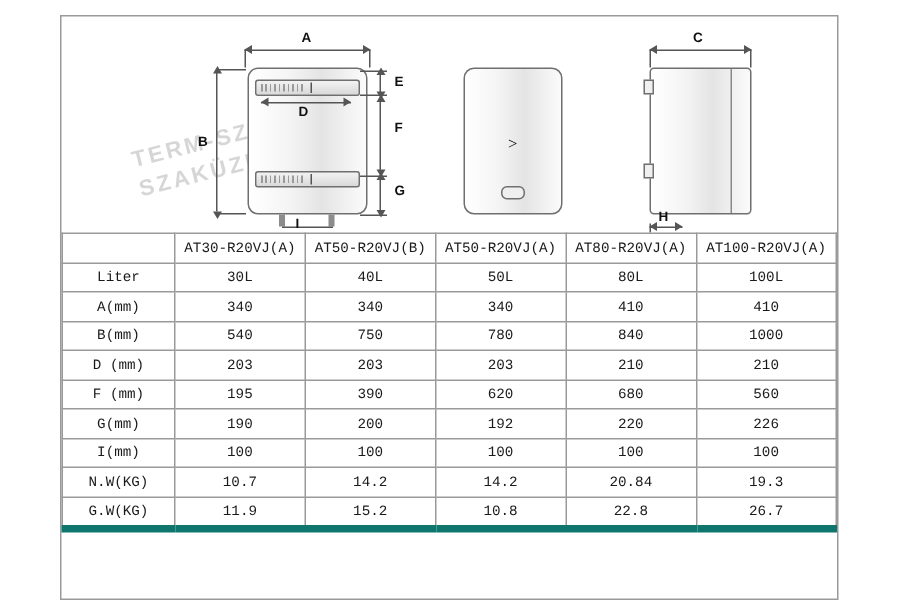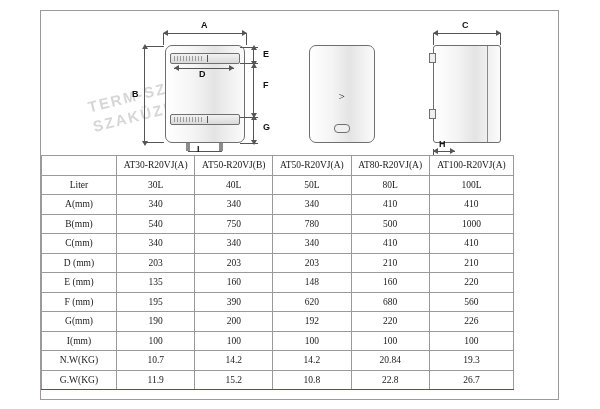--- a/index.html
+++ b/index.html
@@ -105,41 +105,41 @@
   }
   .arrow-l { border-top: 3px solid transparent; border-bottom: 3px solid transparent; border-right: 5px solid #555; }
   .arrow-r { border-top: 3px solid transparent; border-bottom: 3px solid transparent; border-left: 5px solid #555; }
   .arrow-u { border-left: 3px solid transparent; border-right: 3px solid transparent; border-bottom: 5px solid #555; }
   .arrow-d { border-left: 3px solid transparent; border-right: 3px solid transparent; border-top: 5px solid #555; }
   
   table.spec {
     position: absolute;
     left: 41px;
     top: 155px;
-    width: 473px;
+    width: 517px;
     border-collapse: collapse;
     font-size: 9.5px;
-    font-family: Liberation Serif, serif;
+    font-family: Liberation Mono, monospace;
   }
   table.spec td {
     border: 1px solid #9a9a9a;
     height: 18.5px;
     text-align: center;
     vertical-align: middle;
     padding: 0;
     color: #1a1a1a;
   }
   table.spec td.first {
     width: 74px;
   }
   table.spec td.hdr {
     font-size: 9.5px;
   }
   table.spec tr.last td {
-    border-bottom: 1px solid #0f766e;
+    border-bottom: 5px solid #0f766e;
   }
 </style>
 </head>
 <body>
 
 <div id="root">
 
   <div class="frame"></div>
 
   <div class="drawings">
@@ -260,46 +260,30 @@
           <td>340</td>
           <td>340</td>
           <td>410</td>
           <td>410</td>
         </tr>
         <tr>
           <td class="first">B(mm)</td>
           <td>540</td>
           <td>750</td>
           <td>780</td>
-          <td>500</td>
+          <td>840</td>
           <td>1000</td>
-        </tr>
-        <tr>
-          <td class="first">C(mm)</td>
-          <td>340</td>
-          <td>340</td>
-          <td>340</td>
-          <td>410</td>
-          <td>410</td>
         </tr>
         <tr>
           <td class="first">D (mm)</td>
           <td>203</td>
           <td>203</td>
           <td>203</td>
           <td>210</td>
           <td>210</td>
-        </tr>
-        <tr>
-          <td class="first">E (mm)</td>
-          <td>135</td>
-          <td>160</td>
-          <td>148</td>
-          <td>160</td>
-          <td>220</td>
         </tr>
         <tr>
           <td class="first">F (mm)</td>
           <td>195</td>
           <td>390</td>
           <td>620</td>
           <td>680</td>
           <td>560</td>
         </tr>
         <tr>

